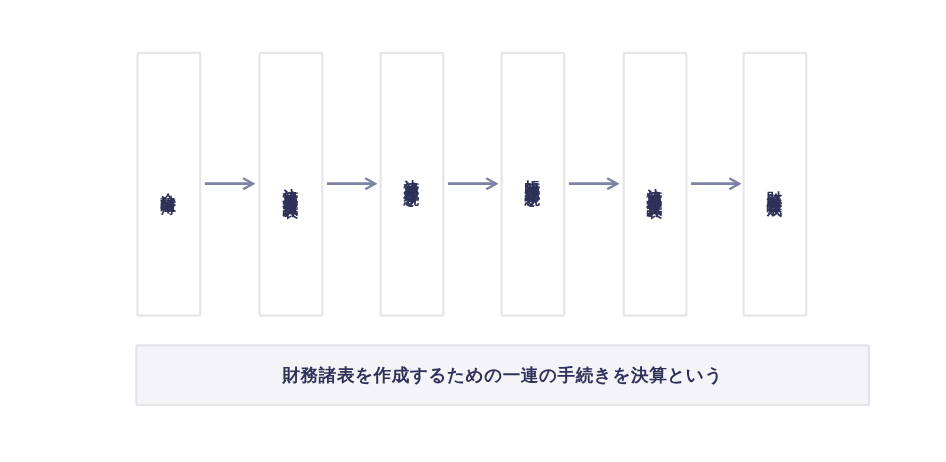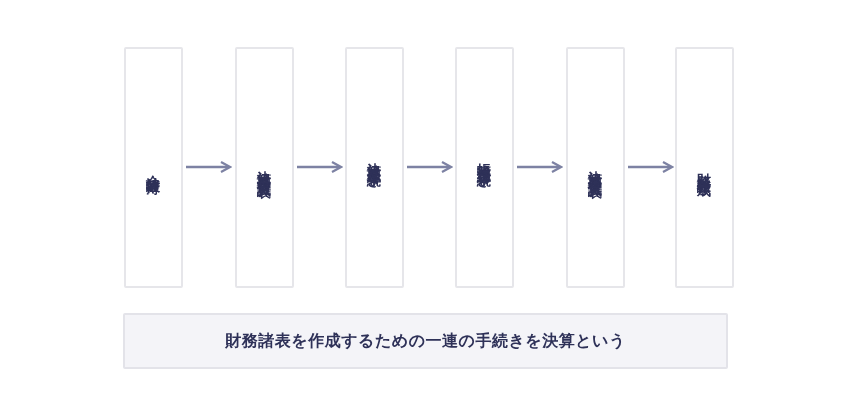--- a/index.html
+++ b/index.html
@@ -43,21 +43,21 @@
     width: 46px;
     height: 12px;
     display: flex;
     align-items: center;
     justify-content: center;
   }
   .caption-box {
     position: absolute;
     left: 123px;
     top: 313px;
-    width: 605px;
+    width: 668px;
     height: 56px;
     box-sizing: border-box;
     background: #f4f4f8;
     border: 2px solid #e3e3e9;
     border-radius: 2px;
     display: flex;
     align-items: center;
     justify-content: center;
   }
   .caption-box .caption-text {

